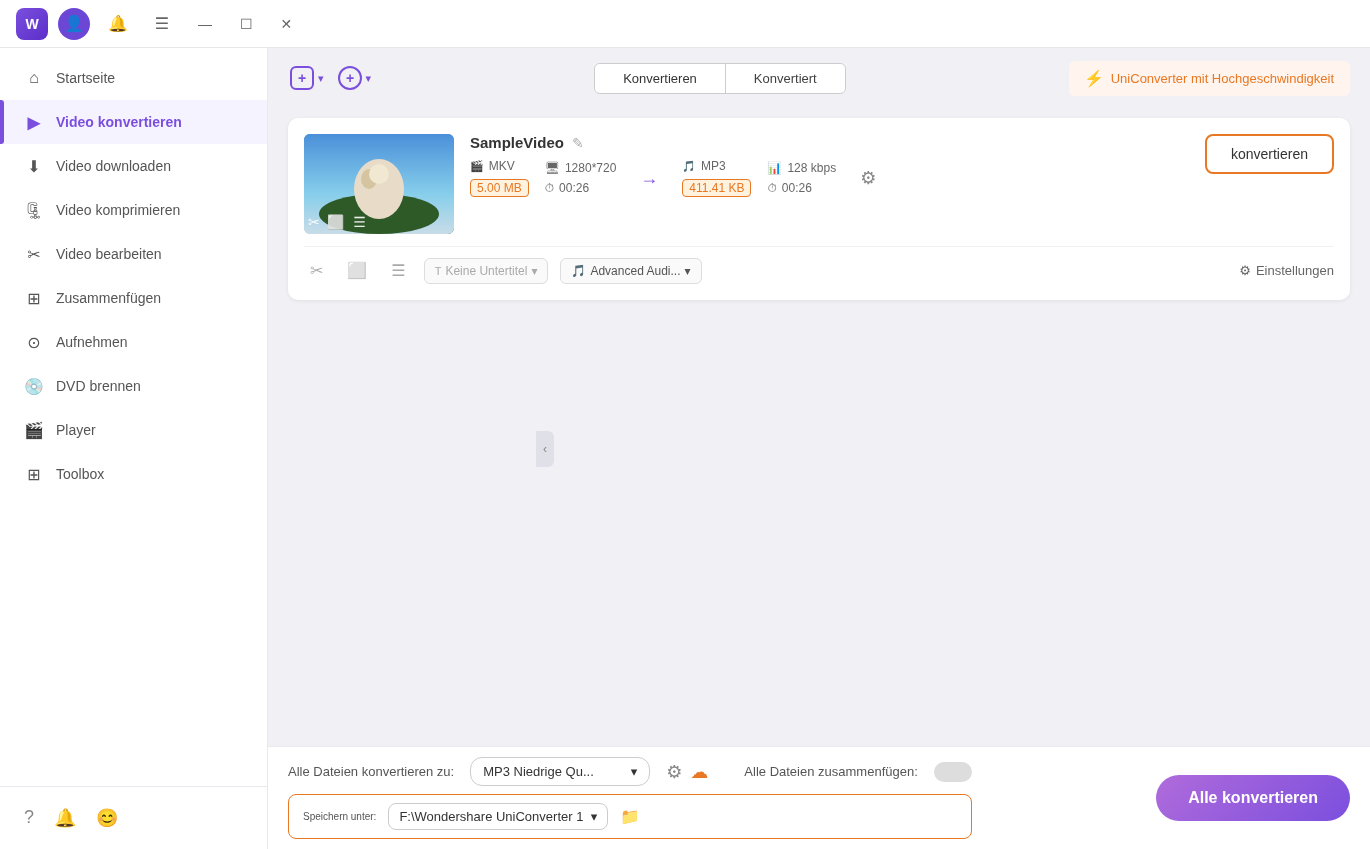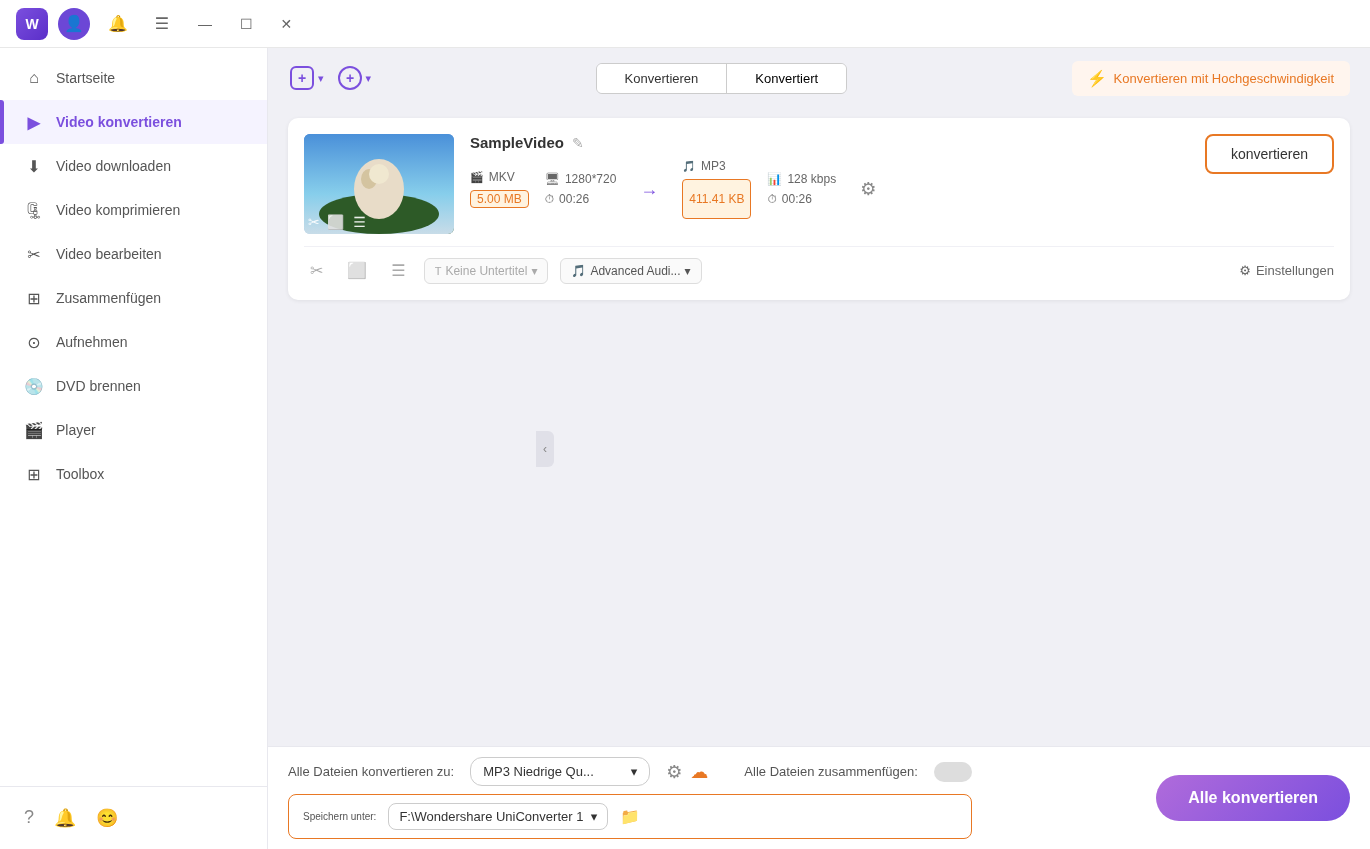--- a/index.html
+++ b/index.html
@@ -32,21 +32,21 @@
     .sidebar-bottom-icons { display: flex; gap: 20px; padding: 12px 24px; }
     .sidebar-bottom-icons span { color: #888; font-size: 18px; cursor: pointer; }
 
     
     .content { flex: 1; background: #f0f0f5; display: flex; flex-direction: column; overflow: hidden; }
 
     
     .toolbar { height: 60px; background: #f0f0f5; display: flex; align-items: center; padding: 0 20px; gap: 12px; }
     .add-btn { display: flex; align-items: center; gap: 4px; background: none; border: none; cursor: pointer; font-size: 26px; color: #7b4fde; }
     .tab-group { display: flex; border: 1.5px solid #ccc; border-radius: 6px; overflow: hidden; margin-left: auto; margin-right: auto; }
-    .tab-btn { padding: 7px 28px; background: #fff; border: none; cursor: pointer; font-size: 13px; color: #000000; }
+    .tab-btn { padding: 7px 28px; background: #fff; border: none; cursor: pointer; font-size: 13px; color: #404040; }
     .tab-btn.active { background: #fff; color: #333; font-weight: 500; }
     .tab-btn:first-child { border-right: 1px solid #ccc; }
     .speed-btn { display: flex; align-items: center; gap: 6px; padding: 8px 16px; background: #fff5ee; border: none; border-radius: 6px; cursor: pointer; color: #e87824; font-size: 13px; font-weight: 500; }
 
     
     .file-area { flex: 1; padding: 10px 20px; overflow-y: auto; }
 
     
     .file-card { background: #fff; border-radius: 10px; padding: 16px; margin-bottom: 12px; box-shadow: 0 1px 4px rgba(0,0,0,0.07); }
     .file-card-top { display: flex; align-items: flex-start; gap: 16px; }
@@ -55,21 +55,21 @@
     .thumb-icon { color: rgba(255,255,255,0.9); font-size: 14px; cursor: pointer; }
     .file-info { flex: 1; }
     .file-name-row { display: flex; align-items: center; gap: 8px; margin-bottom: 8px; }
     .file-name { font-size: 15px; font-weight: 600; color: #333; }
     .edit-icon { color: #aaa; font-size: 14px; cursor: pointer; }
     .file-meta { display: flex; align-items: center; gap: 16px; flex-wrap: wrap; }
     .meta-group { display: flex; flex-direction: column; gap: 6px; }
     .meta-item { display: flex; align-items: center; gap: 5px; font-size: 12px; color: #666; }
     .meta-item .format-icon { font-size: 11px; color: #888; }
     .meta-size { background: #fff3e0; border: 1.5px solid #e87824; border-radius: 4px; padding: 1px 6px; font-size: 12px; color: #e87824; font-weight: 500; }
-    .meta-size-out { background: #fff3e0; border: 1.5px solid #e87824; border-radius: 4px; padding: 12px 6px; font-size: 12px; color: #e87824; font-weight: 500; }
+    .meta-size-out { background: #fff3e0; border: 1.5px solid #e87824; border-radius: 4px; padding: 1px 6px; font-size: 12px; color: #e87824; font-weight: 500; }
     .arrow { color: #7b4fde; font-size: 18px; margin: 0 8px; align-self: center; }
     .settings-btn { color: #888; font-size: 18px; cursor: pointer; margin-left: 8px; }
     .convert-btn { background: #fff; border: 2px solid #e87824; color: #333; border-radius: 8px; padding: 10px 24px; font-size: 14px; cursor: pointer; font-weight: 500; white-space: nowrap; }
     .file-card-bottom { display: flex; align-items: center; gap: 12px; margin-top: 12px; padding-top: 10px; border-top: 1px solid #f0f0f5; }
     .tool-btn { background: none; border: none; cursor: pointer; color: #aaa; font-size: 16px; padding: 4px 6px; }
     .subtitle-select { display: flex; align-items: center; gap: 4px; border: 1px solid #ddd; border-radius: 6px; padding: 5px 10px; font-size: 12px; color: #aaa; background: #fafafa; cursor: pointer; }
     .audio-select { display: flex; align-items: center; gap: 4px; border: 1px solid #ddd; border-radius: 6px; padding: 5px 10px; font-size: 12px; color: #555; background: #fafafa; cursor: pointer; }
     .audio-icon { font-size: 12px; color: #7b4fde; }
     .einstellungen-btn { display: flex; align-items: center; gap: 5px; margin-left: auto; color: #666; font-size: 13px; cursor: pointer; background: none; border: none; }
 
@@ -186,21 +186,21 @@
         <span style="color:#7b4fde;font-size:11px;">▾</span>
       </button>
 
       <div class="tab-group">
         <button class="tab-btn active">Konvertieren</button>
         <button class="tab-btn">Konvertiert</button>
       </div>
 
       <button class="speed-btn">
         <span style="color:#e87824;font-size:16px;">⚡</span>
-        <span>Konvertieren mit Hochgeschwindigkeit</span>
+        <span>UniConverter mit Hochgeschwindigkeit</span>
       </button>
     </div>
 
     <div class="file-area">
       <div class="file-card">
         <div class="file-card-top">
 
           <div class="thumbnail">
             <svg width="150" height="100" viewBox="0 0 150 100">
               <defs>

